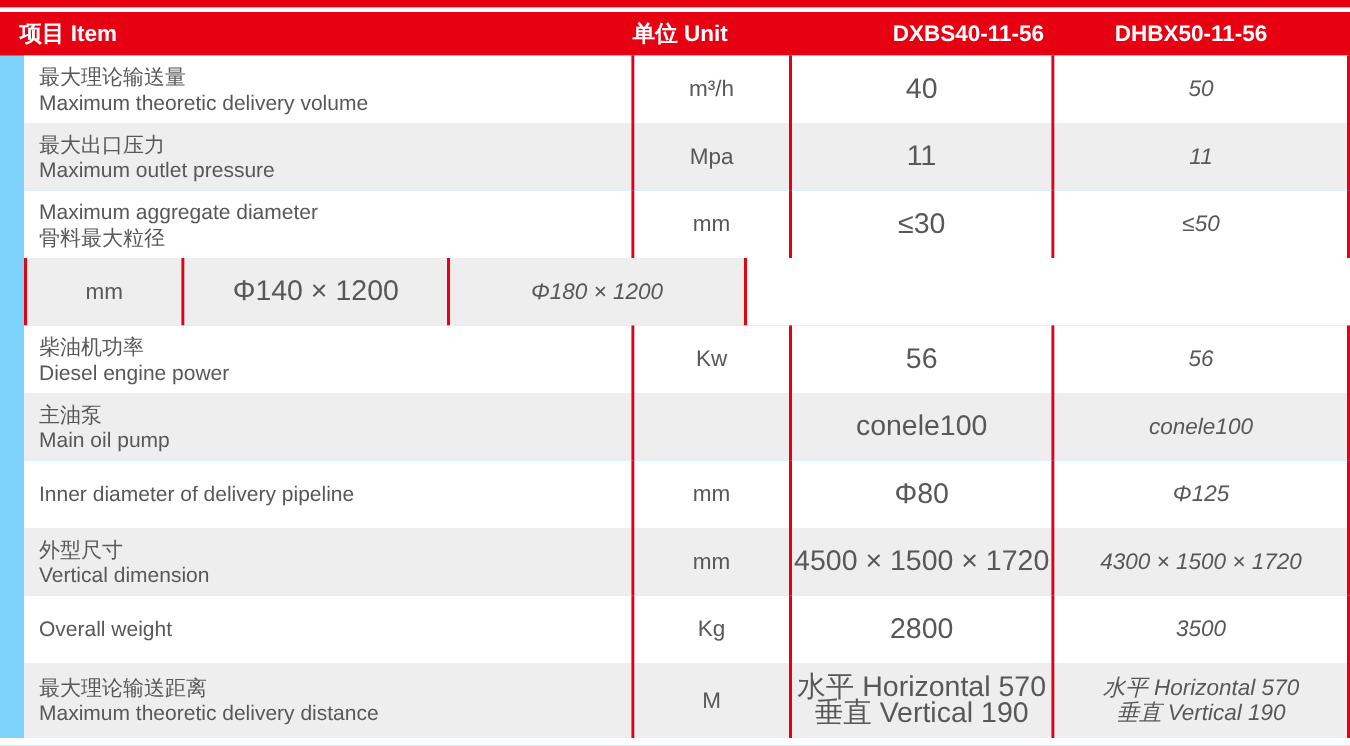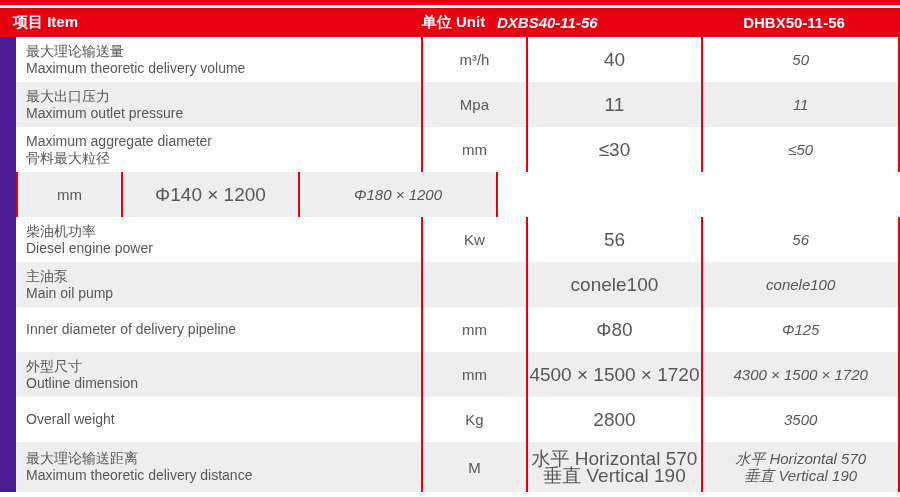--- a/index.html
+++ b/index.html
@@ -1,20 +1,20 @@
 <!DOCTYPE html>
 <html><head>
 <meta charset="utf-8">
 <style>
   html, body { margin: 0; padding: 0; background: #ffffff; }
   .page {
     position: relative;
     width: 900px;
     height: 497px;
-    background: #4c1d95;
+    background: #7dd3fc;
     font-family: "Liberation Sans", sans-serif;
     overflow: hidden;
   }
   .top-strip {
     height: 5px;
     width: 100%;
     background: #e60012;
   }
   .gap { height: 3px; background: #ffffff; }
 
@@ -23,21 +23,21 @@
     display: flex;
     height: 29px;
     background: #e60012;
     color: #ffffff;
     font-size: 15px;
     font-weight: bold;
     align-items: center;
   }
   .h-item { width: 410px; padding-left: 13px; box-sizing: border-box; text-align: left; }
   .h-unit { width: 87px; text-align: center; }
-  .h-m1 { width: 199px; text-align: left; font-style: italic; }
+  .h-m1 { width: 199px; text-align: right; }
   .h-m2 { width: 196px; text-align: center; }
   .h-rest { flex: 1; }
 
   
   .body { width: 900px; }
   .row { display: flex; height: 45px; margin-left: 16px; }
   .row.last { height: 50px; }
   .cell {
     display: flex;
     flex-direction: column;
@@ -168,21 +168,21 @@
       <div class="cell c-val">Φ80</div>
       <div class="vline"></div>
       <div class="cell c-val2">Φ125</div>
       <div class="vline"></div>
       <div class="edge"></div>
     </div>
 
     <div class="row even">
       <div class="cell c-item">
         <div>外型尺寸</div>
-        <div>Outline dimension</div>
+        <div>Vertical dimension</div>
       </div>
       <div class="vline"></div>
       <div class="cell c-unit">mm</div>
       <div class="vline"></div>
       <div class="cell c-val">4500 × 1500 × 1720</div>
       <div class="vline"></div>
       <div class="cell c-val2">4300 × 1500 × 1720</div>
       <div class="vline"></div>
       <div class="edge"></div>
     </div>

